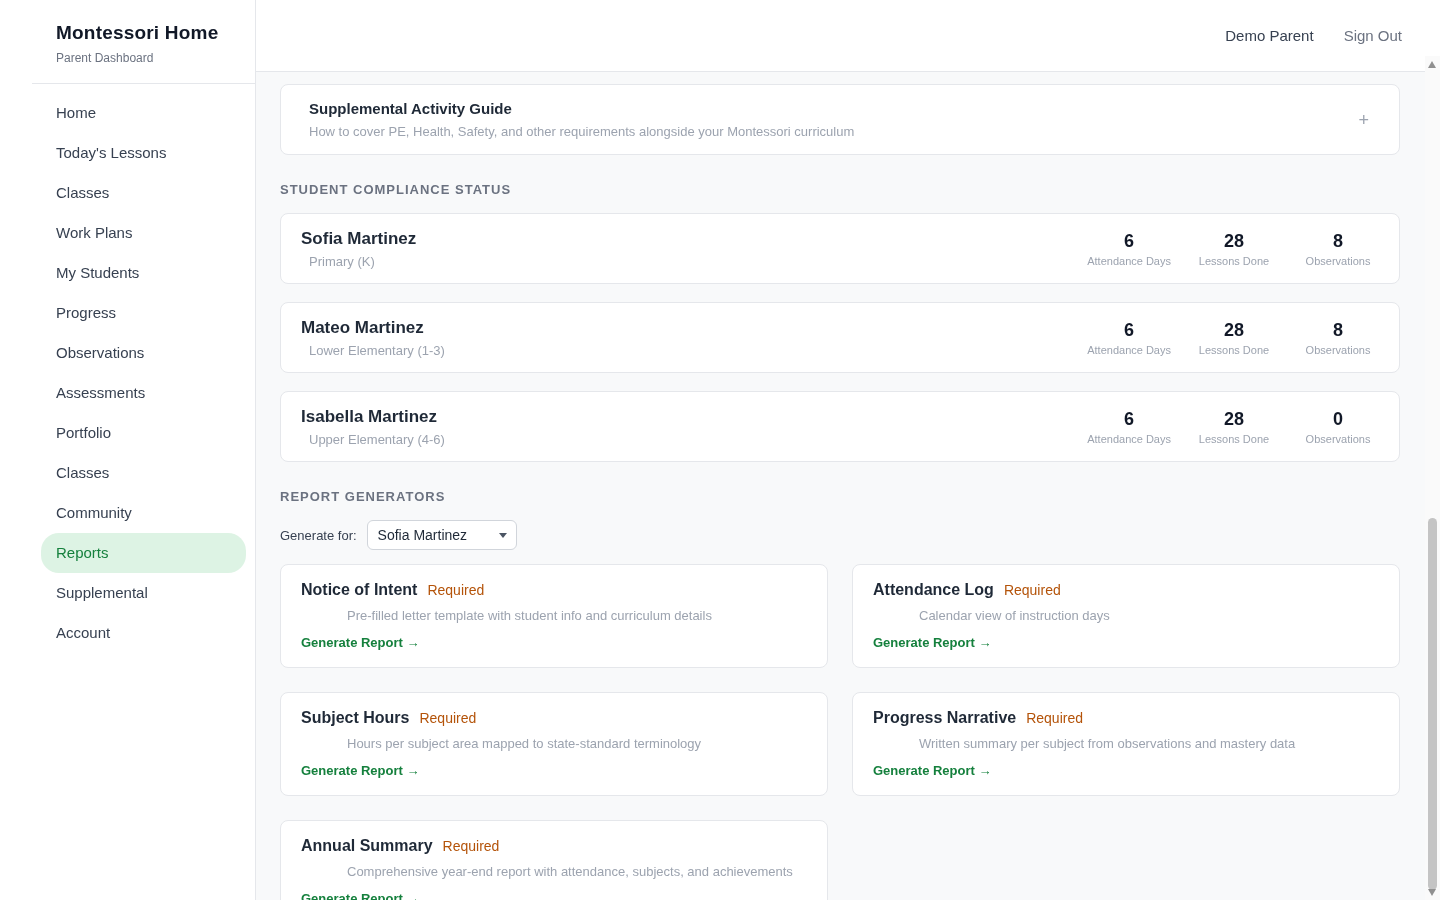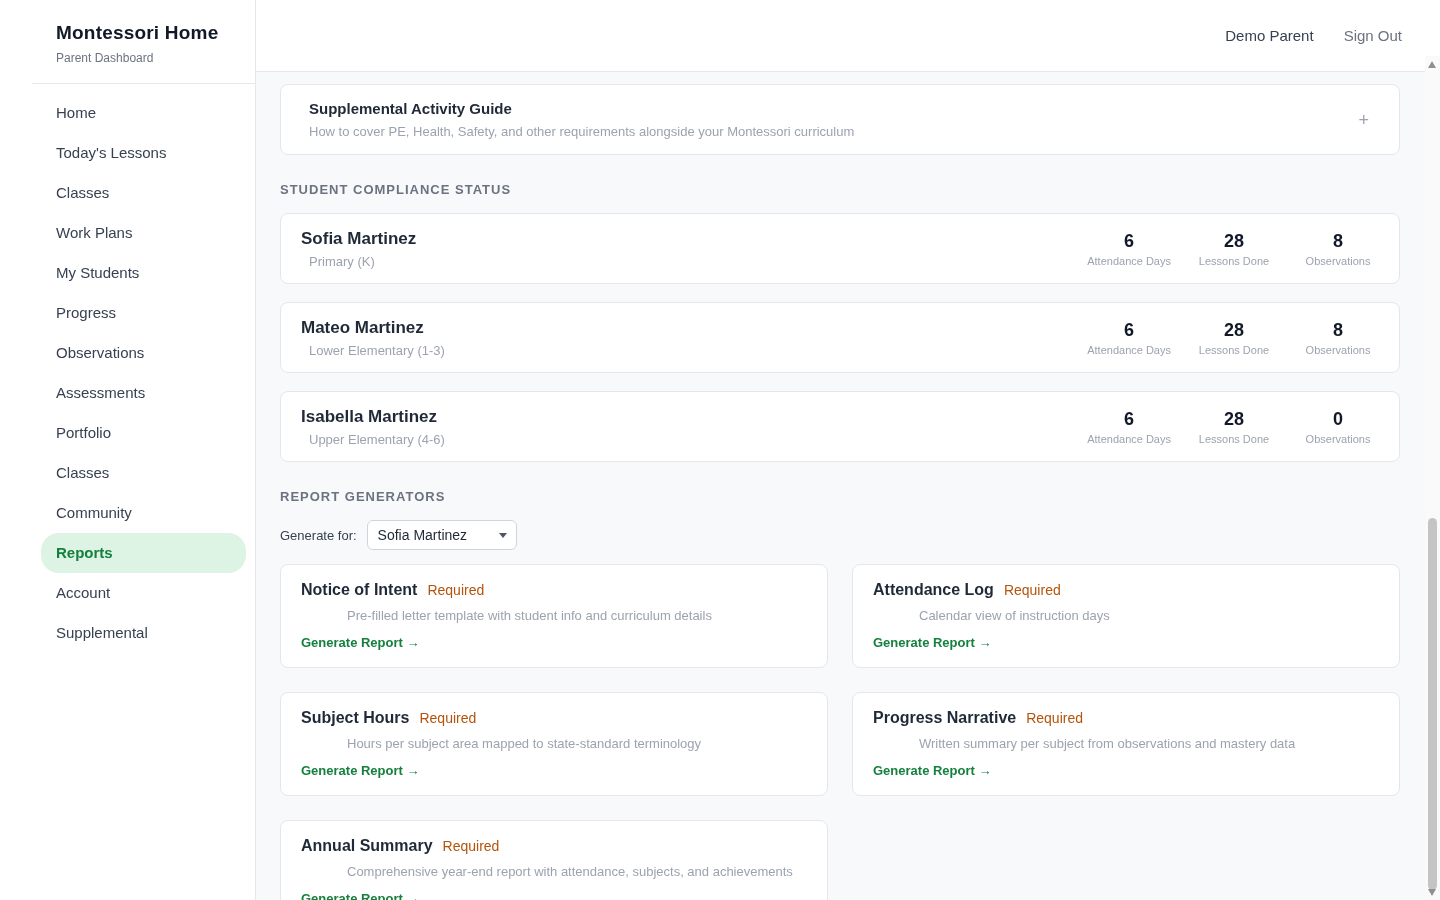--- a/index.html
+++ b/index.html
@@ -7,21 +7,21 @@
   body { font-family:"Liberation Sans", sans-serif; background:#ffffff; color:#1f2937; overflow:hidden; }
   .app { display:flex; width:1440px; height:900px; position:relative; }
 
   
   .sidebar { width:256px; background:#fff; border-right:1px solid #e5e7eb; flex-shrink:0;padding-left:32px; }
   .sidebar-header { padding:22px 24px 18px; border-bottom:1px solid #e5e7eb; }
   .sidebar-title { font-size:19px; font-weight:700; color:#111827; letter-spacing:.2px; }
   .sidebar-subtitle { font-size:12px; color:#6b7280; margin-top:7px; }
   .nav { padding:9px 0; }
   .nav-item { display:block; margin:0 9px; padding:10px 15px; font-size:15px; color:#374151; border-radius:8px; cursor:pointer; line-height:20px; }
-  .nav-item.active { background:#ddf3e4; color:#15803d; font-weight:700;border-radius:18px; }
+  .nav-item.active { background:#ddf3e4; color:#15803d; font-weight:400;border-radius:18px; }
 
   
   .main { flex:1; display:flex; flex-direction:column; background:#f8f9fa; min-width:0; }
   .topbar { height:72px; background:#fff; border-bottom:1px solid #e5e7eb; display:flex; align-items:center; justify-content:flex-end; gap:30px; padding:0 38px 0 0; flex-shrink:0; }
   .topbar-user { font-size:15px; color:#374151; }
   .topbar-signout { font-size:15px; color:#6b7280; cursor:pointer; text-decoration:none; }
   .content { padding:12px 40px 24px 24px; overflow:hidden; flex:1; }
 
   .card { background:#fff; border:1px solid #e5e7eb; border-radius:8px; }
 
@@ -80,22 +80,22 @@
       <a class="nav-item">Classes</a>
       <a class="nav-item">Work Plans</a>
       <a class="nav-item">My Students</a>
       <a class="nav-item">Progress</a>
       <a class="nav-item">Observations</a>
       <a class="nav-item">Assessments</a>
       <a class="nav-item">Portfolio</a>
       <a class="nav-item">Classes</a>
       <a class="nav-item">Community</a>
       <a class="nav-item active">Reports</a>
+      <a class="nav-item">Supplemental</a>
       <a class="nav-item">Account</a>
-      <a class="nav-item">Supplemental</a>
     </nav>
   </aside>
 
   <div class="main">
     <header class="topbar">
       <span class="topbar-user">Demo Parent</span>
       <a class="topbar-signout">Sign Out</a>
     </header>
 
     <div class="content">

